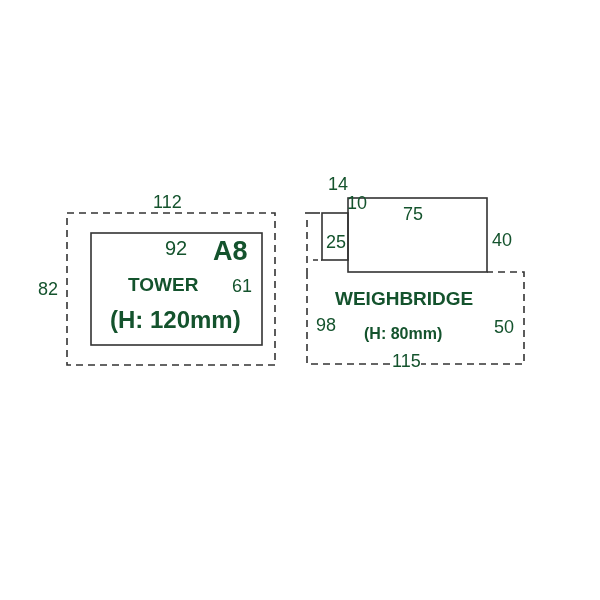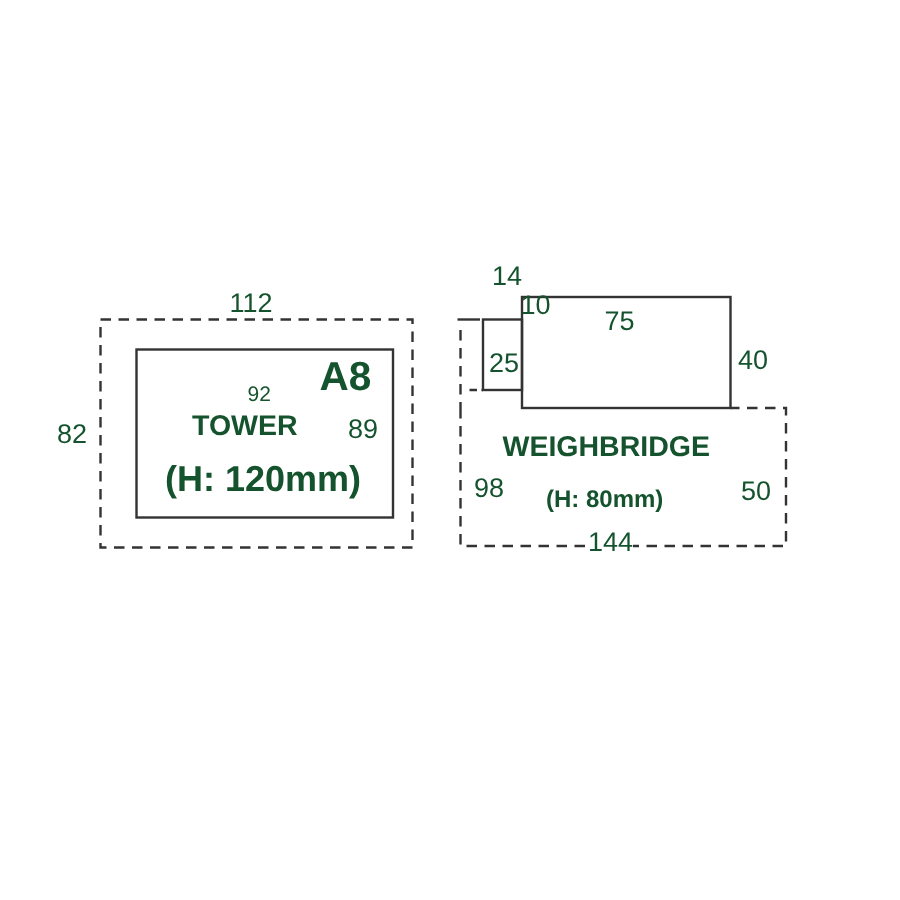--- a/index.html
+++ b/index.html
@@ -26,28 +26,28 @@
 
   <path d="M 313 260 L 322 260" fill="none" stroke="#333" stroke-width="1.6" stroke-dasharray="5,3"></path>
 
   <rect x="322" y="213" width="26" height="47" fill="none" stroke="#333" stroke-width="1.6"></rect>
 
   <rect x="348" y="198" width="139" height="74" fill="none" stroke="#333" stroke-width="1.6"></rect>
 </svg>
 
 <div class="lbl" style="left:153px; top:193px; font-size:18px;">112</div>
 <div class="lbl" style="left:38px; top:280px; font-size:18px;">82</div>
-<div class="lbl" style="left:165px; top:238px; font-size:14px;margin-top:17px;">92</div>
+<div class="lbl" style="left:165px; top:238px; font-size:20px;">92</div>
 <div class="lbl bold" style="left:213px; top:238px; font-size:27px;">A8</div>
 <div class="lbl bold" style="left:128px; top:275px; font-size:19px;">TOWER</div>
-<div class="lbl" style="left:232px; top:277px; font-size:18px;">89</div>
+<div class="lbl" style="left:232px; top:277px; font-size:18px;">61</div>
 <div class="lbl bold" style="left:110px; top:308px; font-size:24px;">(H: 120mm)</div>
 
 <div class="lbl" style="left:328px; top:175px; font-size:18px;">14</div>
 <div class="lbl" style="left:302px; top:194px; font-size:18px;margin-left:45px;">10</div>
 <div class="lbl" style="left:326px; top:233px; font-size:18px;">25</div>
 <div class="lbl" style="left:403px; top:205px; font-size:18px;">75</div>
 <div class="lbl" style="left:492px; top:231px; font-size:18px;">40</div>
 <div class="lbl bold" style="left:335px; top:289px; font-size:19px;">WEIGHBRIDGE</div>
 <div class="lbl" style="left:316px; top:316px; font-size:18px;">98</div>
 <div class="lbl" style="left:494px; top:318px; font-size:18px;">50</div>
 <div class="lbl bold" style="left:364px; top:326px; font-size:16px;">(H: 80mm)</div>
-<div class="lbl" style="left:392px; top:352px; font-size:18px; background:#fff;">144</div>
+<div class="lbl" style="left:392px; top:352px; font-size:18px; background:#fff;">115</div>
 
 </body></html>

